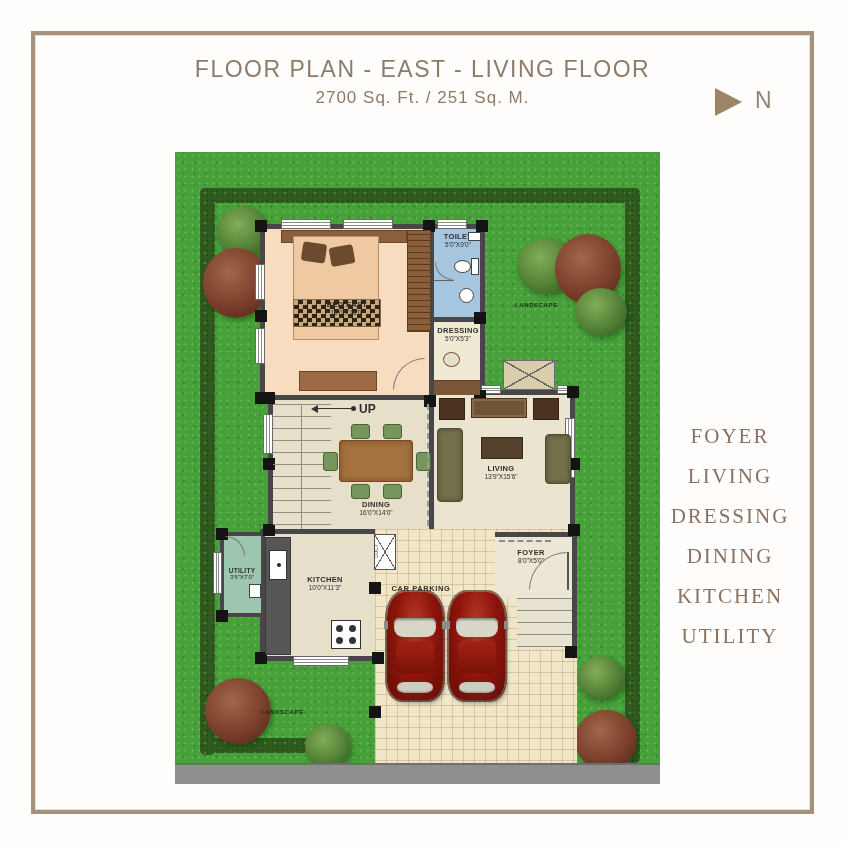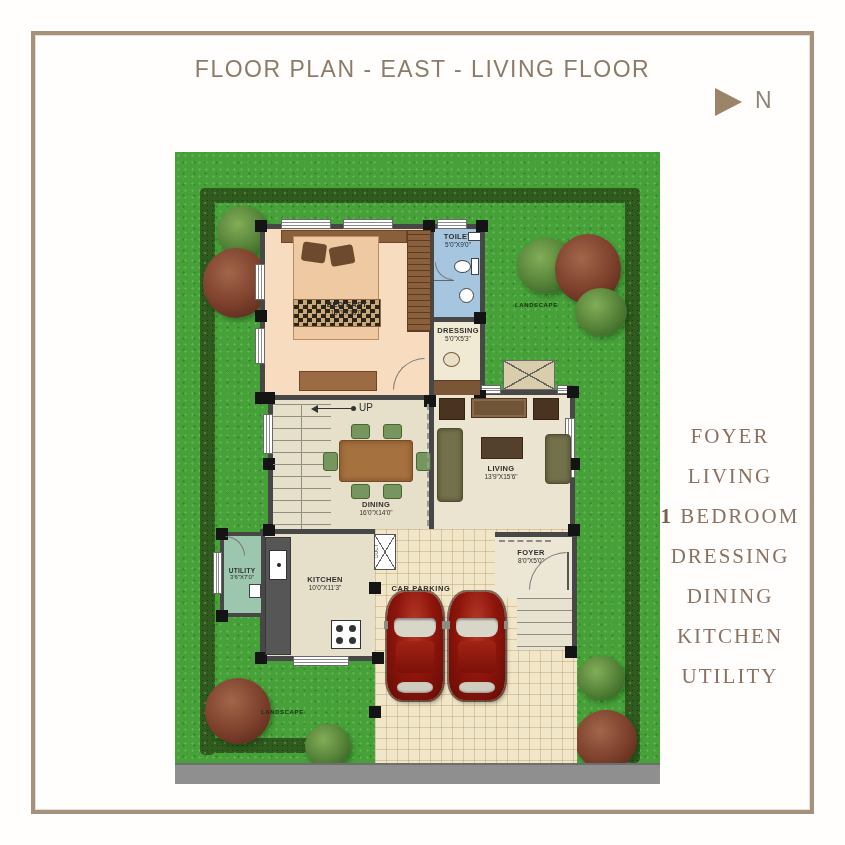--- a/index.html
+++ b/index.html
@@ -80,30 +80,30 @@
   .car-mirror{position:absolute;top:29px;width:4px;height:8px;background:#8c8c84;}
 </style>
 </head>
 <body>
 
 <div class="page">
 
   <div class="frame"></div>
 
   <div class="title">FLOOR PLAN - EAST - LIVING FLOOR</div>
+  <div class="subtitle">2700 Sq. Ft. / 251 Sq. M.</div>
 
   <div class="compass">
     <div class="compass-tri"></div>
     <div class="compass-n">N</div>
   </div>
 
   <div class="legend">
     <div class="legend-item">FOYER</div>
     <div class="legend-item">LIVING</div>
-    <div class="legend-item legend-item--bedroom">1 BEDROOM</div>
     <div class="legend-item">DRESSING</div>
     <div class="legend-item">DINING</div>
     <div class="legend-item">KITCHEN</div>
     <div class="legend-item">UTILITY</div>
   </div>
 
   <div id="site">
 
     <div class="hedge" style="left:25px;top:36px;width:440px;height:15px"></div>
     <div class="hedge" style="left:25px;top:36px;width:15px;height:567px"></div>
@@ -209,21 +209,21 @@
     <div class="furn" style="left:268px;top:200px;width:17px;height:15px;background:#e8e0c8;border:1px solid #7a5a3a;border-radius:50%"></div>
     <div class="furn" style="left:259px;top:228px;width:46px;height:15px;background:#7a5636;border-top:1px solid #5a3d24"></div>
 
     <div class="stairs" style="left:98px;top:252px;width:58px;height:125px">
       <div style="position:absolute;left:28px;top:0;width:1px;height:100%;background:#8f8f82"></div>
     </div>
     <div style="position:absolute;left:142px;top:256px;width:36px;height:1px;background:#333">
       <div style="position:absolute;left:-6px;top:-3.5px;width:0;height:0;border-right:7px solid #333;border-top:4px solid transparent;border-bottom:4px solid transparent"></div>
       <div style="position:absolute;right:-3px;top:-2px;width:5px;height:5px;background:#333;border-radius:50%"></div>
     </div>
-    <div style="position:absolute;left:184px;top:250px;font-size:10px;font-weight:normal;color:#2e2e2e">UP</div>
+    <div style="position:absolute;left:184px;top:250px;font-size:12px;font-weight:bold;color:#2e2e2e">UP</div>
     <div class="furn" style="left:164px;top:288px;width:74px;height:42px;background:#a5713f;border:1px solid #79492a;border-radius:3px;box-shadow:inset 0 0 6px rgba(60,25,0,.4)"></div>
     <div class="chair" style="left:176px;top:272px"></div>
     <div class="chair" style="left:208px;top:272px"></div>
     <div class="chair" style="left:176px;top:332px"></div>
     <div class="chair" style="left:208px;top:332px"></div>
     <div class="chair" style="left:148px;top:300px;width:13px;height:17px"></div>
     <div class="chair" style="left:241px;top:300px;width:13px;height:17px"></div>
     <div class="rlabel" style="left:201px;top:348px">
       <div class="rname">DINING</div>
       <div class="rdims">16'0"X14'0"</div>

